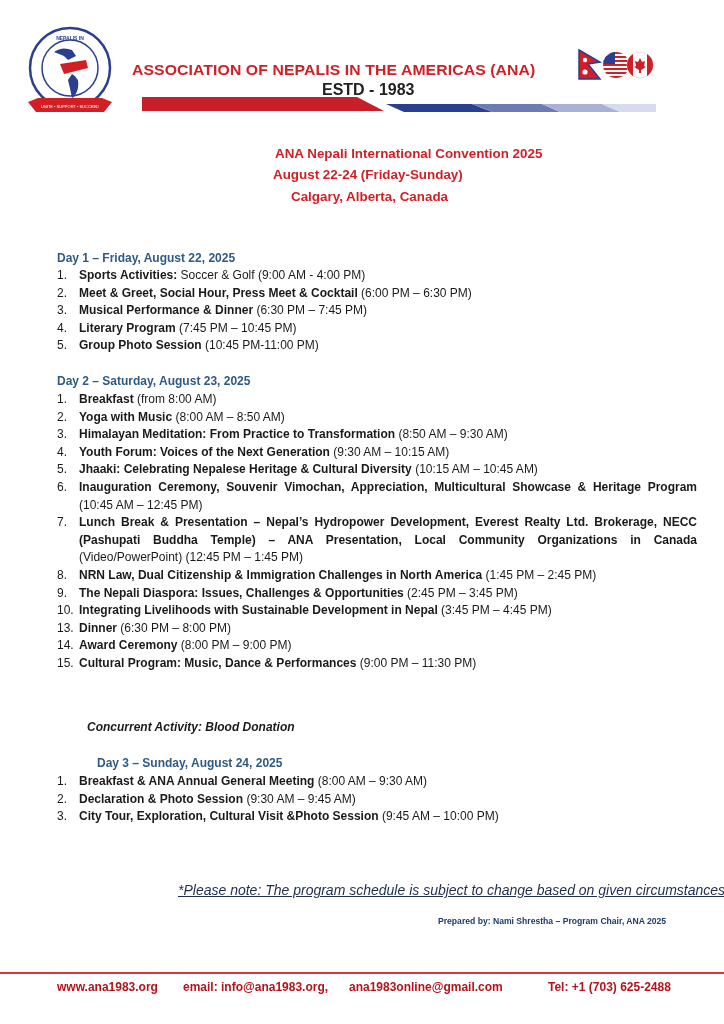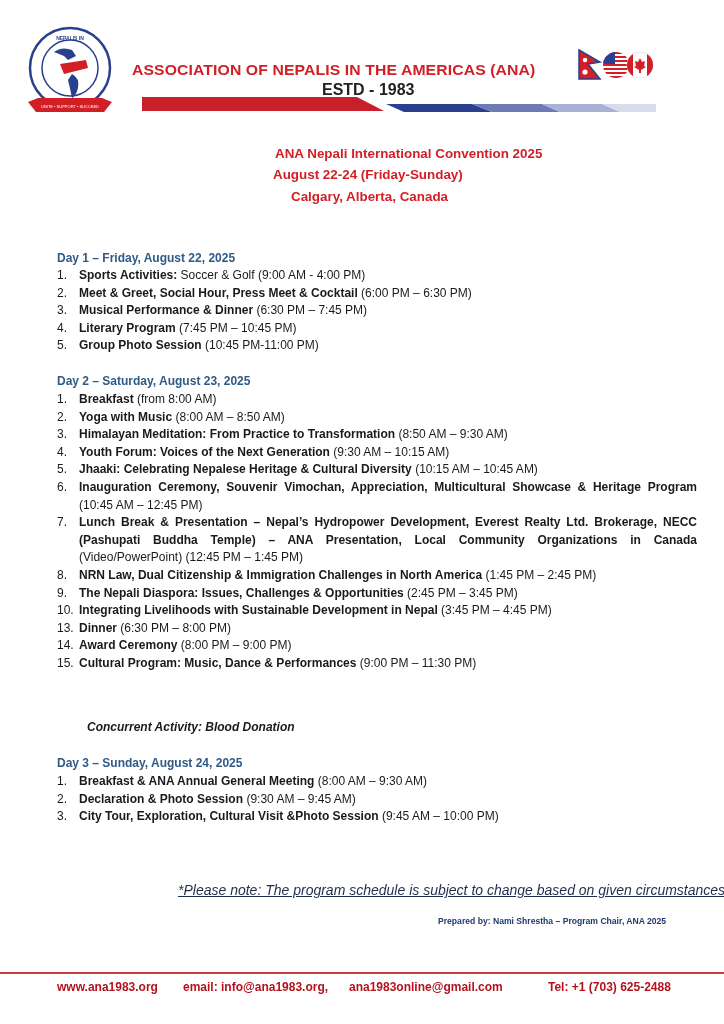--- a/index.html
+++ b/index.html
@@ -126,21 +126,21 @@
     </li>
   <li><span class="num">8.</span><b>NRN Law, Dual Citizenship &amp; Immigration Challenges in North America</b><span> (1:45 PM – 2:45 PM)</span></li>
   <li><span class="num">9.</span><b>The Nepali Diaspora: Issues, Challenges &amp; Opportunities</b><span> (2:45 PM – 3:45 PM)</span></li>
   <li><span class="num">10.</span><b>Integrating Livelihoods with Sustainable Development in Nepal</b><span> (3:45 PM – 4:45 PM)</span></li>
   <li><span class="num">13.</span><b>Dinner</b><span> (6:30 PM – 8:00 PM)</span></li>
   <li><span class="num">14.</span><b>Award Ceremony</b><span> (8:00 PM – 9:00 PM)</span></li>
   <li><span class="num">15.</span><b>Cultural Program: Music, Dance &amp; Performances</b><span> (9:00 PM – 11:30 PM)</span></li>
 </ol>
 <div class="concurrent">Concurrent Activity: Blood Donation</div>
 
-<div class="day-title" style="top:756px;">Day 3 – Sunday, August 24, 2025</div>
+<div class="day-title" style="top:756px;margin-left:40px;">Day 3 – Sunday, August 24, 2025</div>
 <ol class="items" style="top:773px;">
   <li><span class="num">1.</span><b>Breakfast &amp; ANA Annual General Meeting</b><span> (8:00 AM – 9:30 AM)</span></li>
   <li><span class="num">2.</span><b>Declaration &amp; Photo Session</b><span> (9:30 AM – 9:45 AM)</span></li>
   <li><span class="num">3.</span><b>City Tour, Exploration, Cultural Visit &amp;Photo Session</b><span> (9:45 AM – 10:00 PM)</span></li>
 </ol>
 
 <div class="note">*Please note: The program schedule is subject to change based on given circumstances</div>
 <div class="prepared">Prepared by: Nami Shrestha – Program Chair, ANA 2025</div>
 
 <div class="footer-line"></div>

